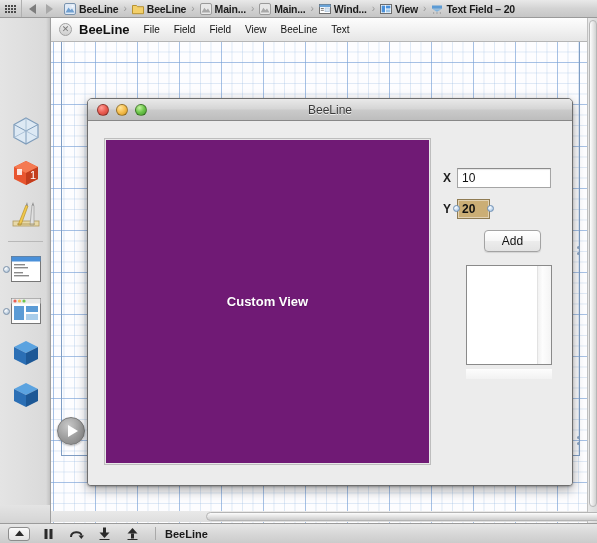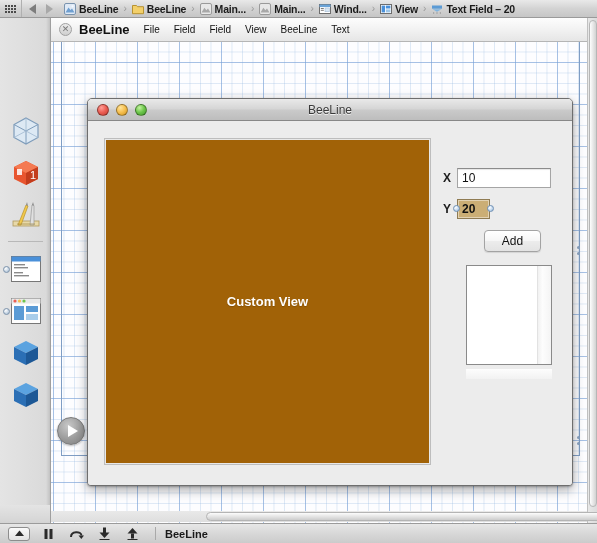--- a/index.html
+++ b/index.html
@@ -149,21 +149,21 @@
     text-shadow: 0 1px 0 rgba(255,255,255,0.75);
   }
   .win-body {
     position: absolute; left: 0; top: 22px; right: 0; bottom: 0;
     background: #ececec;
   }
 
   
   .customview {
     position: absolute; left: 17px; top: 18px; width: 325px; height: 325px;
-    background: #a16207;
+    background: #701a75;
     border: 1px solid #e8e8e8;
     outline: 1px solid #bdbdbd;
     display: flex; align-items: center; justify-content: center;
   }
   .customview .cv-label {
     color: #ffffff; font-weight: bold; font-size: 13px;
     text-shadow: 0 1px 1px rgba(0,0,0,0.18);
   }
 
   

